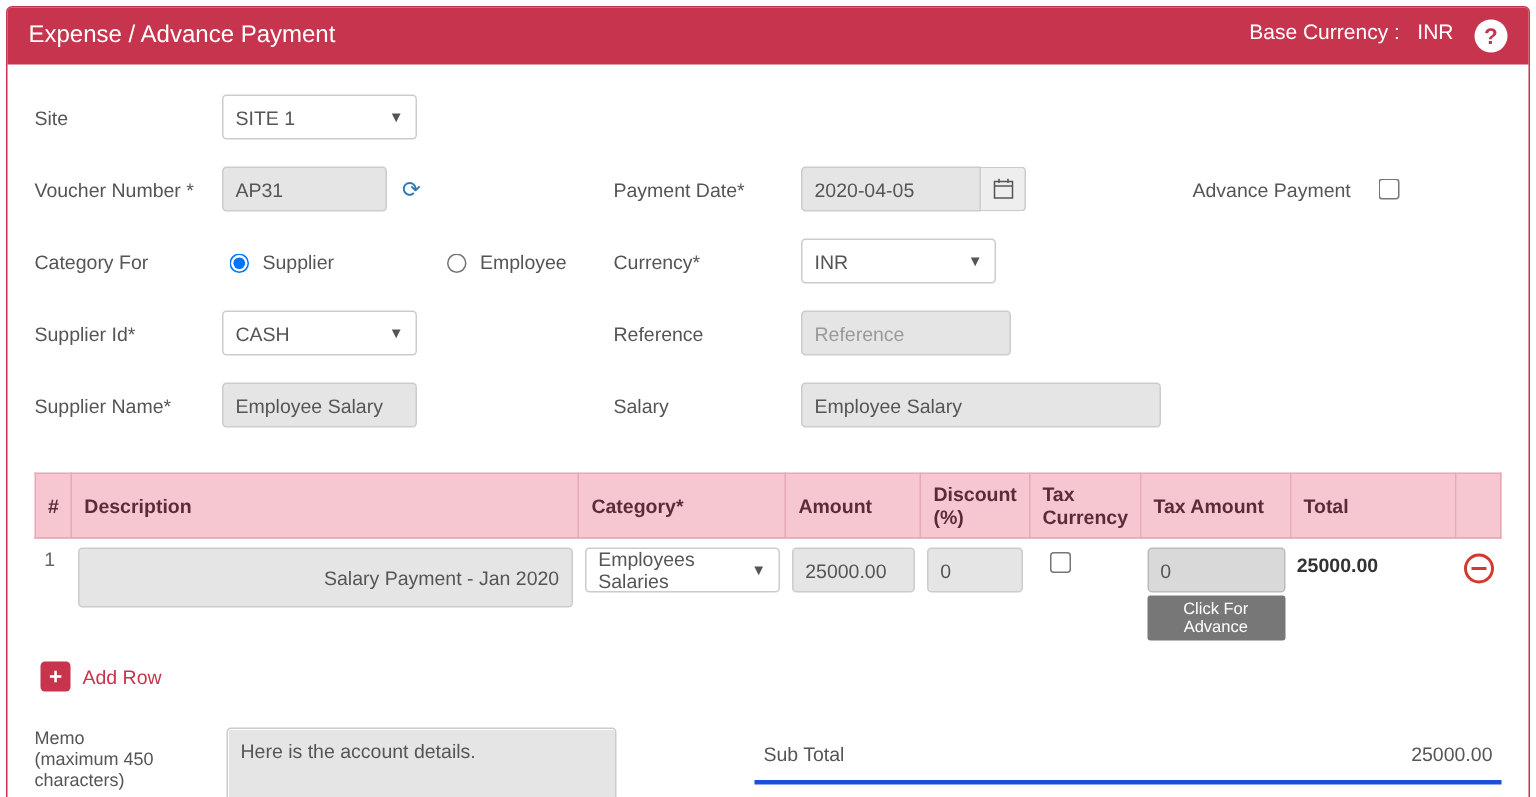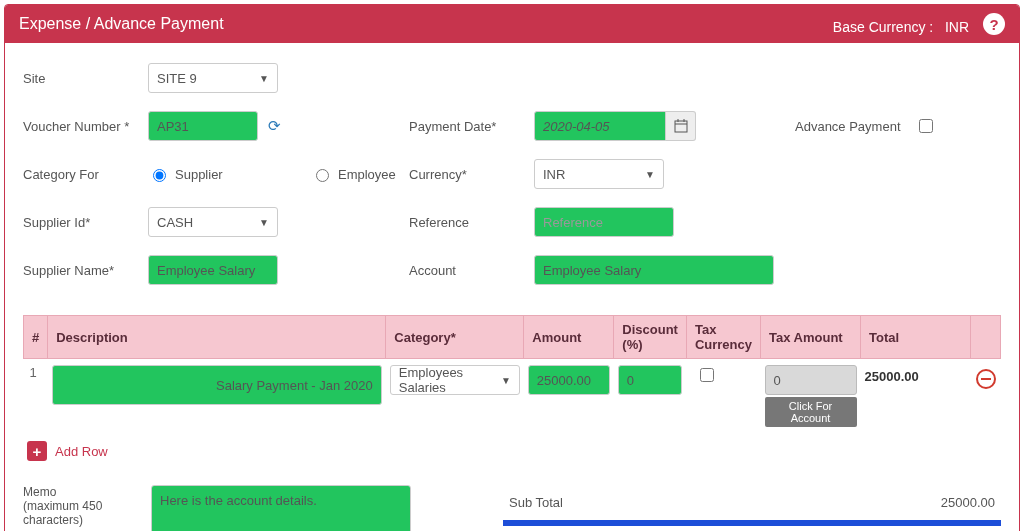--- a/index.html
+++ b/index.html
@@ -21,21 +21,21 @@
     color: #fff;
     padding: 8px 14px;
     display: flex;
     align-items: center;
     justify-content: space-between;
     border-radius: 3px 3px 0 0;
     font-size: 16px;
   }
   .panel-header .right {
     display: flex;
-    align-items: flex-end;
+    align-items: flex-start;
     gap: 14px;
     font-size: 14px;
   }
   .help-icon {
     width: 22px; height: 22px;
     border-radius: 50%;
     background: #fff;
     color: #c7344d;
     font-weight: bold;
     display: flex; align-items: center; justify-content: center;
@@ -58,21 +58,21 @@
     color: #555;
     font-size: 13px;
   }
   input[type=text], .select, textarea {
     border: 1px solid #ccc;
     border-radius: 3px;
     padding: 6px 8px;
     font-size: 13px;
     font-family: inherit;
     color: #555;
-    background: #22c55e;
+    background: #e5e5e5;
   }
   input[type=text] { height: 30px; }
   input[type=text]::placeholder { color: #999; }
   .select {
     display: inline-flex;
     align-items: center;
     justify-content: space-between;
     height: 30px;
     min-width: 130px;
     padding: 0 8px;
@@ -90,21 +90,21 @@
   .cal-btn {
     width: 30px; height: 30px;
     border: 1px solid #ccc;
     border-left: none;
     background: #eee;
     display: inline-flex; align-items: center; justify-content: center;
     cursor: pointer;
     border-radius: 0 3px 3px 0;
     color: #555;
   }
-  .radio-group { display: flex; align-items: center; gap: 38px; }
+  .radio-group { display: flex; align-items: center; gap: 20px; }
   .radio-group label.opt { display: flex; align-items: center; gap: 6px; color: #555; }
   .wide-input { width: 240px; }
 
   .table-wrap { margin-top: 30px; }
   table.lines {
     width: 100%;
     border-collapse: collapse;
   }
   table.lines th {
     background: #f6c7d0;
@@ -190,21 +190,21 @@
   .totals {
     flex: 1;
     margin-left: auto;
   }
   .totals .trow {
     display: flex;
     justify-content: space-between;
     align-items: center;
     padding: 10px 6px;
     color: #555;
-    border-bottom: 6px solid #1d4ed8;
+    border-bottom: 3px solid #1d4ed8;
   }
   .totals .trow:last-child { border-bottom: none; }
   .total-cell-strong { font-weight: bold; color: #333; }
   .chk { width: 14px; height: 14px; cursor: pointer; }
 </style>
 </head>
 <body>
 
 <div class="panel">
   <div class="panel-header">
@@ -217,35 +217,35 @@
       <span class="help-icon">?</span>
     </div>
   </div>
 
   <div class="body">
     <div class="form-grid">
 
       <div class="field">
         <label>Site</label>
         <div class="select" style="width:130px;">
-          <span>SITE 9</span>
+          <span>SITE 1</span>
           <span class="caret">▼</span>
         </div>
       </div>
       <div></div>
       <div></div>
 
       <div class="field">
         <label>Voucher Number *</label>
         <input type="text" style="width: 110px;" value="AP31">
         <span class="refresh-icon">⟳</span>
       </div>
       <div class="field">
         <label>Payment Date*</label>
-        <input type="text" style="width: 132px; border-radius: 3px 0px 0px 3px; font-style: italic;" value="2020-04-05">
+        <input type="text" style="width: 120px; border-radius: 3px 0px 0px 3px;" value="2020-04-05">
         <span class="cal-btn">
           <svg width="14" height="14" viewBox="0 0 14 14">
               <rect x="1" y="2" width="12" height="11" fill="none" stroke="#555"></rect>
               <line x1="1" y1="5" x2="13" y2="5" stroke="#555"></line>
               <line x1="4" y1="0" x2="4" y2="3" stroke="#555"></line>
               <line x1="10" y1="0" x2="10" y2="3" stroke="#555"></line>
             </svg>
         </span>
       </div>
       <div class="field">
@@ -286,21 +286,21 @@
         <label>Reference</label>
         <input type="text" style="width: 140px;" placeholder="Reference">
       </div>
       <div></div>
 
       <div class="field">
         <label>Supplier Name*</label>
         <input type="text" style="width: 130px;" value="Employee Salary">
       </div>
       <div class="field">
-        <label>Account</label>
+        <label>Salary</label>
         <input type="text" class="wide-input" value="Employee Salary" style="">
       </div>
       <div></div>
     </div>
 
     <div class="table-wrap">
       <table class="lines">
         <colgroup>
           <col style="width:22px">
             <col>
@@ -335,21 +335,21 @@
                 <span class="caret">▼</span>
               </div>
             </td>
             <td><input type="text" value="25000.00" style=""></td>
             <td><input type="text" value="0" style=""></td>
             <td style="text-align:left; padding-left:10px;"><input type="checkbox" class="chk" style=""></td>
             <td>
               <div class="tax-amt">
                   <span>0</span>
                 </div>
-              <div class="click-details">Click For Account</div>
+              <div class="click-details">Click For Advance</div>
             </td>
             <td class="total-cell-strong" style="padding-top:10px;">25000.00</td>
             <td>
                 <div class="del-icon"></div>
               </td>
           </tr>
         </tbody>
       </table>
 
       <div class="add-row">

